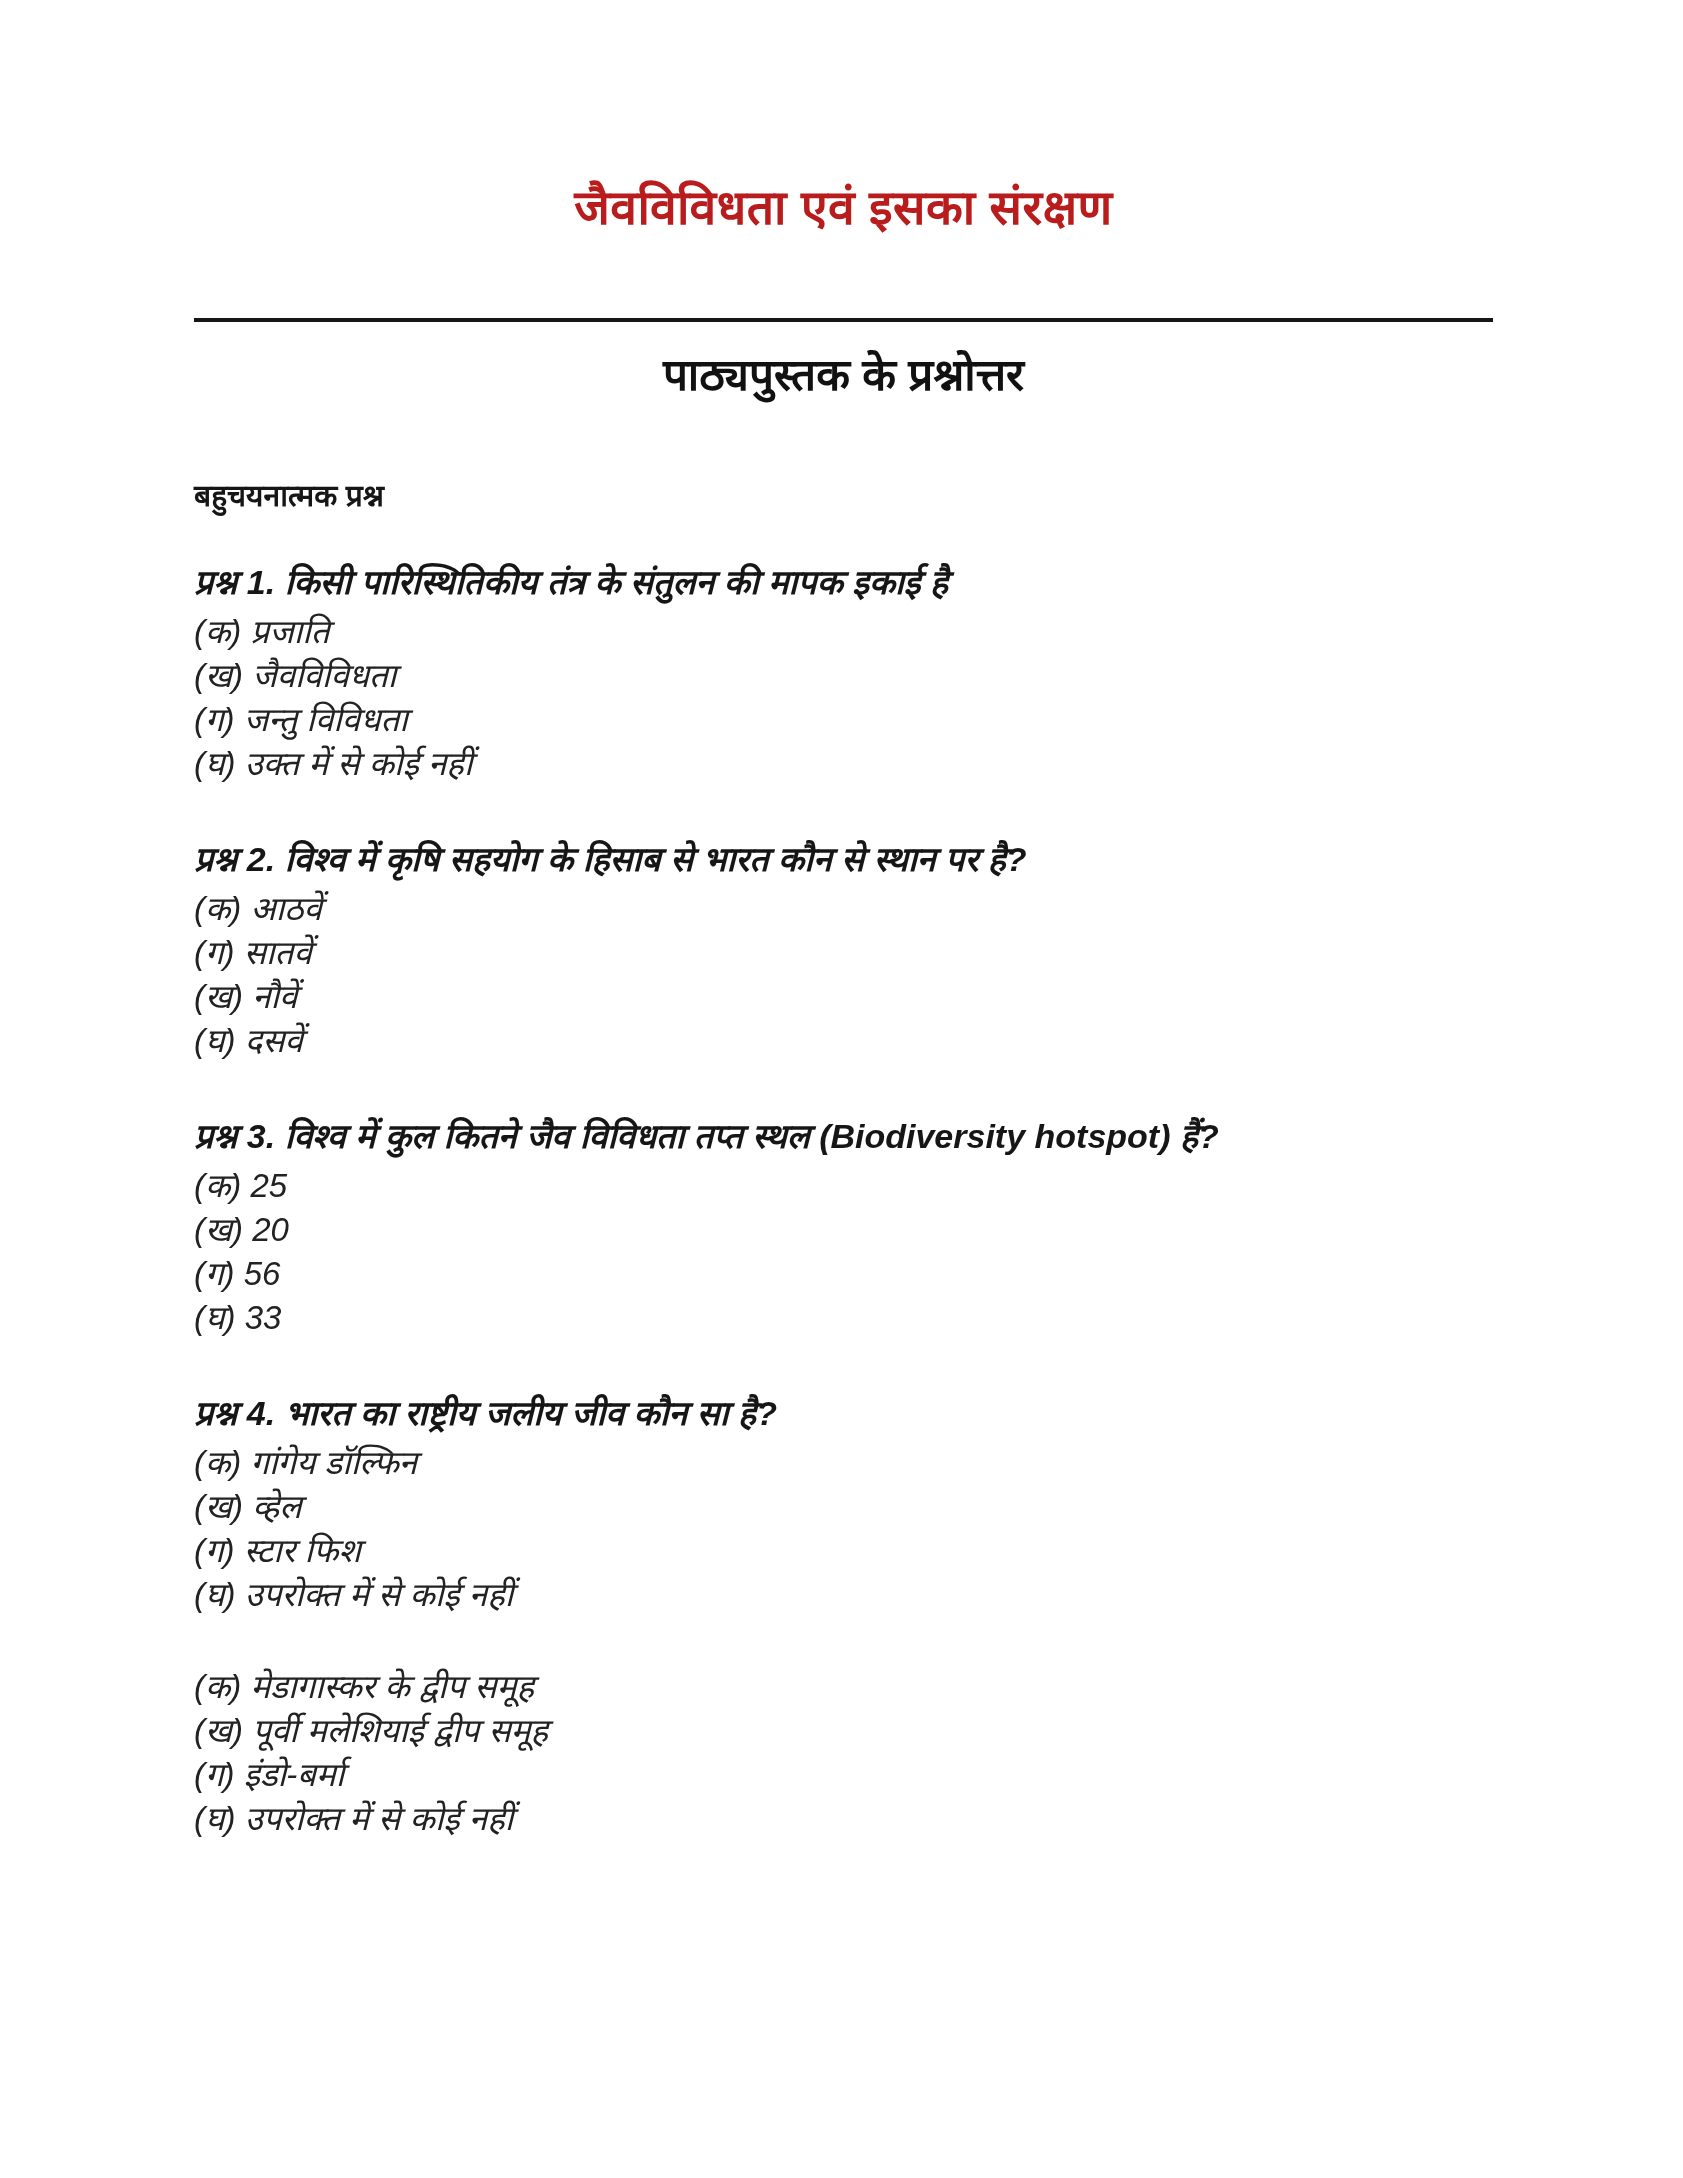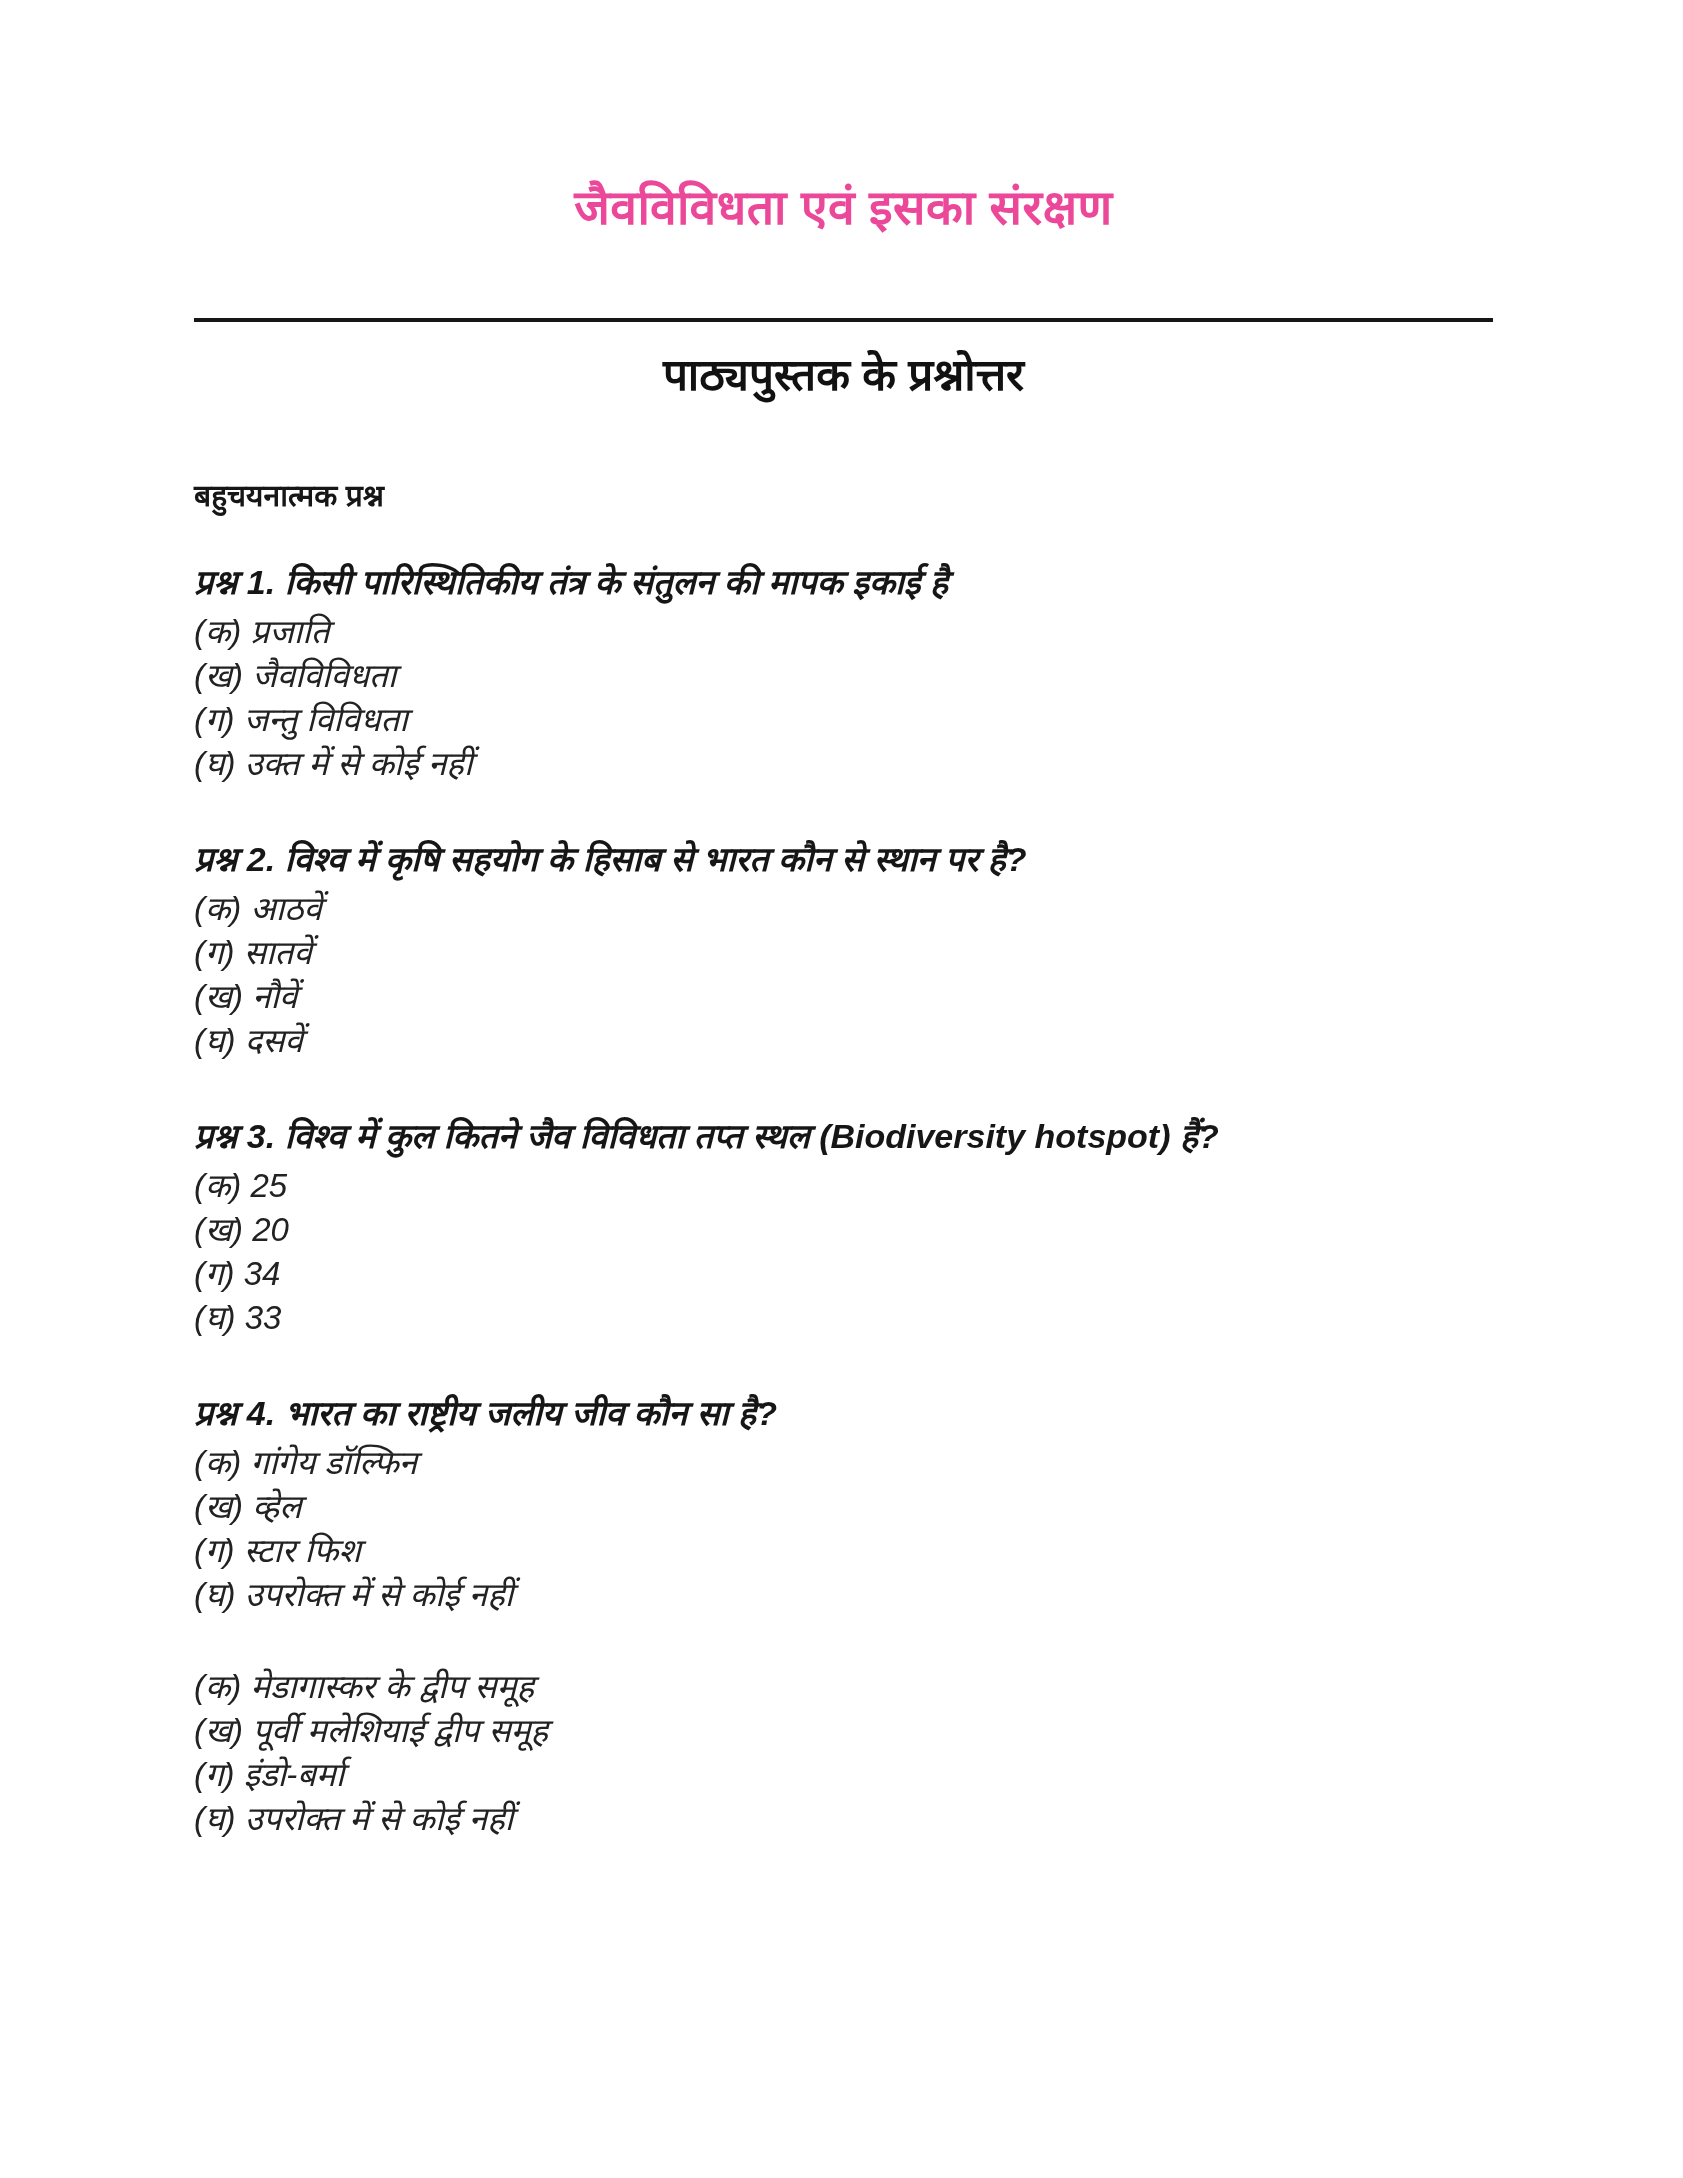--- a/index.html
+++ b/index.html
@@ -18,21 +18,21 @@
   }
   .content {
     margin: 0 190px 0 194px; 
   }
   .title {
     margin: 173px 0 0 0;
     font-size: 48px;
     line-height: 69px;
     font-weight: 700;
     text-align: center;
-    color: #ec4899;
+    color: #b91c1c;
     letter-spacing: 0.5px;
   }
   .divider {
     border: none;
     border-top: 4px solid #161616;
     margin: 76px 0 0 0;
   }
   .subtitle {
     margin: 28px 0 0 0;
     font-size: 44px;
@@ -99,21 +99,21 @@
         <p class="option">(क) आठवें</p>
         <p class="option">(ग) सातवें</p>
         <p class="option">(ख) नौवें</p>
         <p class="option">(घ) दसवें</p>
       </div>
 
       <div class="question">
         <p class="q-heading">प्रश्न 3. विश्व में कुल कितने जैव विविधता तप्त स्थल (Biodiversity hotspot) हैं?</p>
         <p class="option">(क) 25</p>
         <p class="option">(ख) 20</p>
-        <p class="option">(ग) 34</p>
+        <p class="option">(ग) 56</p>
         <p class="option">(घ) 33</p>
       </div>
 
       <div class="question">
         <p class="q-heading">प्रश्न 4. भारत का राष्ट्रीय जलीय जीव कौन सा है?</p>
         <p class="option">(क) गांगेय डॉल्फिन</p>
         <p class="option">(ख) व्हेल</p>
         <p class="option">(ग) स्टार फिश</p>
         <p class="option">(घ) उपरोक्त में से कोई नहीं</p>
       </div>

